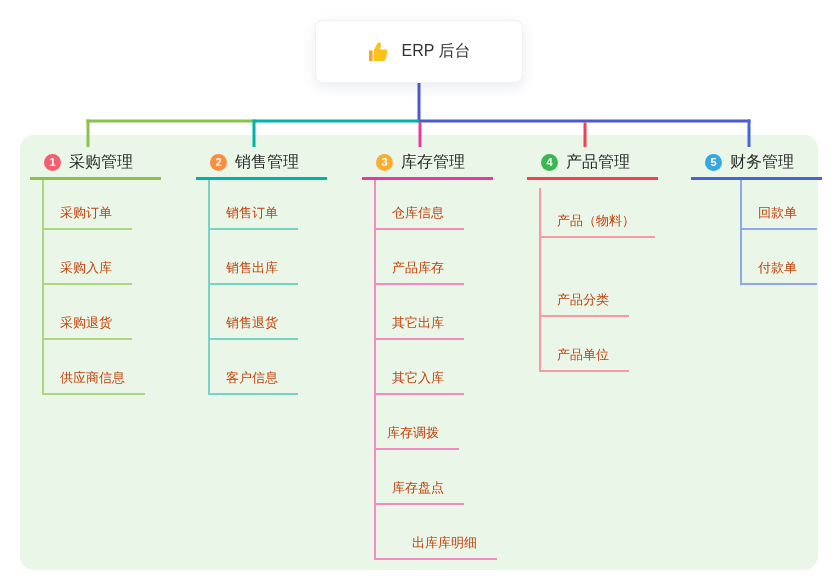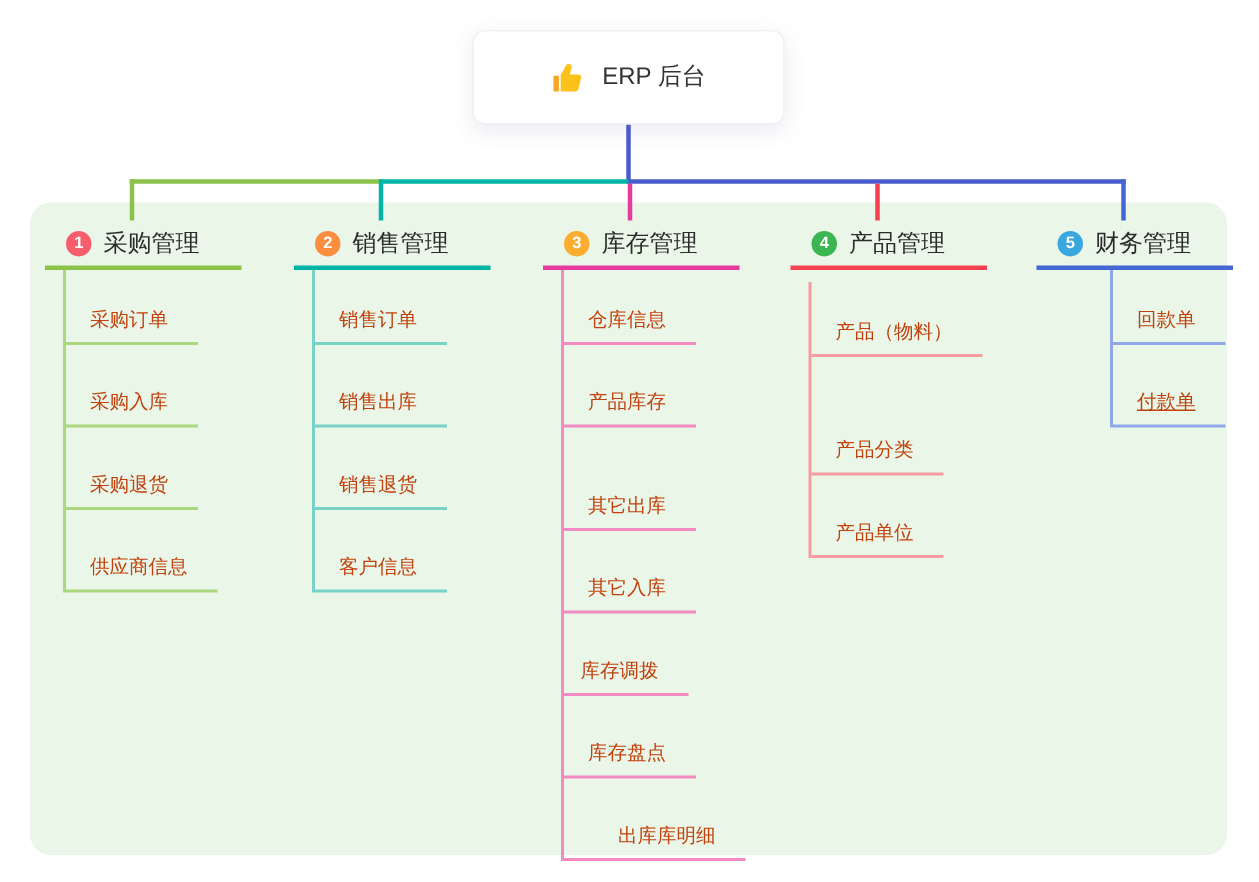--- a/index.html
+++ b/index.html
@@ -112,21 +112,21 @@
         <span class="badge" style="background: rgb(251, 173, 47);">3</span>
         <span>库存管理</span>
       </div>
       <div class="children" style="left: 374px; top: 180px; border-left: 2px solid rgb(243, 138, 194);">
         <div class="child-row" style="border-bottom: 2px solid rgb(243, 138, 194);">
           <span>仓库信息</span>
         </div>
         <div class="child-row" style="border-bottom: 2px solid rgb(243, 138, 194);">
           <span>产品库存</span>
         </div>
-        <div class="child-row" style="border-bottom: 2px solid rgb(243, 138, 194); margin-top: 14px;">
+        <div class="child-row" style="border-bottom: 2px solid rgb(243, 138, 194);">
           <span>其它出库</span>
         </div>
         <div class="child-row" style="border-bottom: 2px solid rgb(243, 138, 194); justify-content: flex-end;">
           <span>其它入库</span>
         </div>
         <div class="child-row" style="border-bottom: 2px solid rgb(243, 138, 194); padding-left: 11px;">
           <span>库存调拨</span>
         </div>
         <div class="child-row" style="border-bottom: 2px solid rgb(243, 138, 194);">
           <span>库存盘点</span>
@@ -151,18 +151,18 @@
         </div>
       </div>
       <div class="branch-header" style="left: 691px; top: 147px; border-bottom: 3px solid rgb(68, 103, 212);">
         <span class="badge" style="background: rgb(56, 167, 222);">5</span>
         <span>财务管理</span>
       </div>
       <div class="children" style="left: 740px; top: 180px; border-left: 2px solid rgb(144, 167, 233);">
         <div class="child-row" style="border-bottom: 2px solid rgb(144, 167, 233);">
           <span>回款单</span>
         </div>
-        <div class="child-row" style="border-bottom: 2px solid rgb(144, 167, 233); text-decoration: underline;">
+        <div class="child-row" style="border-bottom: 2px solid rgb(144, 167, 233);">
           <span>付款单</span>
         </div>
       </div>
     </div>
 </div>
 
 </body></html>

